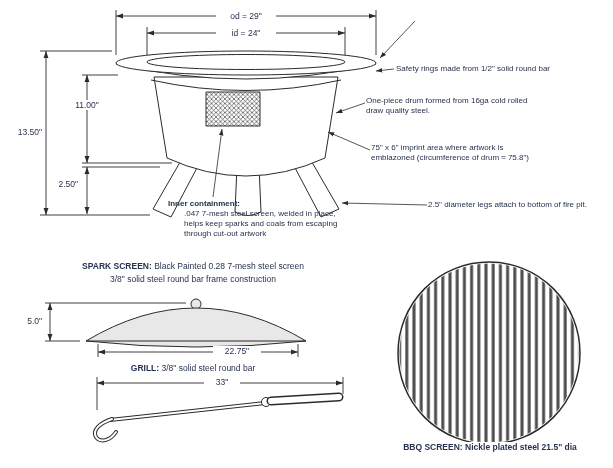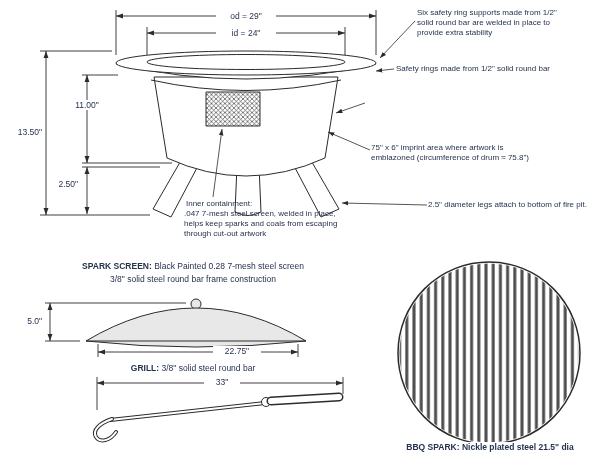--- a/index.html
+++ b/index.html
@@ -101,39 +101,39 @@
       <circle cx="489" cy="353" r="89.5" fill="url(#gbars)" stroke="none"></circle>
     </g>
   </svg>
 
   <div class="t dim bgw ctr" style="left:216px; top:11px; width:60px;">od = 29"</div>
   <div class="t dim bgw ctr" style="left:216px; top:28px; width:60px;">id = 24"</div>
   <div class="t dim rt" style="left:2px; top:127px; width:40px;">13.50"</div>
   <div class="t dim bgw ctr" style="left:65px; top:100px; width:44px;">11.00"</div>
   <div class="t dim rt" style="left:36px; top:179px; width:42px;">2.50"</div>
 
-  <div class="t" style="left:417px; top:8px; width:158px;">Six safety ring supports made from 1/2" solid round bar are welded in place to provide extra stability</div>
   <div class="t nw" style="left:396px; top:64px;">Safety rings made from 1/2" solid round bar</div>
+  <div class="t" style="left:366px; top:96px; width:180px;">One-piece drum formed from 16ga cold rolled draw quality steel.</div>
   <div class="t" style="left:371px; top:143px; width:178px;">75" x 6" imprint area where artwork is emblazoned (circumference of drum ≈ 75.8")</div>
   <div class="t nw" style="left:428px; top:200px;">2.5" diameter legs attach to bottom of fire pit.</div>
-  <div class="t" style="left:186px; top:199px; width:160px;">Inner containment:</div>
+  <div class="t" style="left:168px; top:199px; width:160px;font-weight:bold;">Inner containment:</div>
   <div class="t" style="left:184px; top:209px; width:158px;">.047 7-mesh steel screen, welded in place, helps keep sparks and coals from escaping through cut-out artwork</div>
 
   <div class="t title ctr" style="left:38px; top:261px; width:310px;">
     <span class="b">SPARK SCREEN:</span>
     <span>Black Painted 0.28 7-mesh steel screen</span>
   </div>
   <div class="t title ctr" style="left:38px; top:274px; width:310px;">3/8" solid steel round bar frame construction</div>
   <div class="t dim rt" style="left:6px; top:316px; width:36px;">5.0"</div>
   <div class="t dim bgw ctr" style="left:213px; top:346px; width:48px;">22.75"</div>
 
   <div class="t title ctr" style="left:38px; top:363px; width:310px;">
     <span class="b">GRILL:</span>
     <span>3/8" solid steel round bar</span>
   </div>
   <div class="t dim bgw ctr" style="left:204px; top:377px; width:36px;">33"</div>
 
   <div class="t title ctr bgw" style="left:375px; top:442px; width:230px;">
-    <span class="b">BBQ SPARK:</span>
+    <span class="b">BBQ SCREEN:</span>
     <span class="b">Nickle plated steel 21.5" dia</span>
   </div>
 
 </div>
 
 </body></html>

